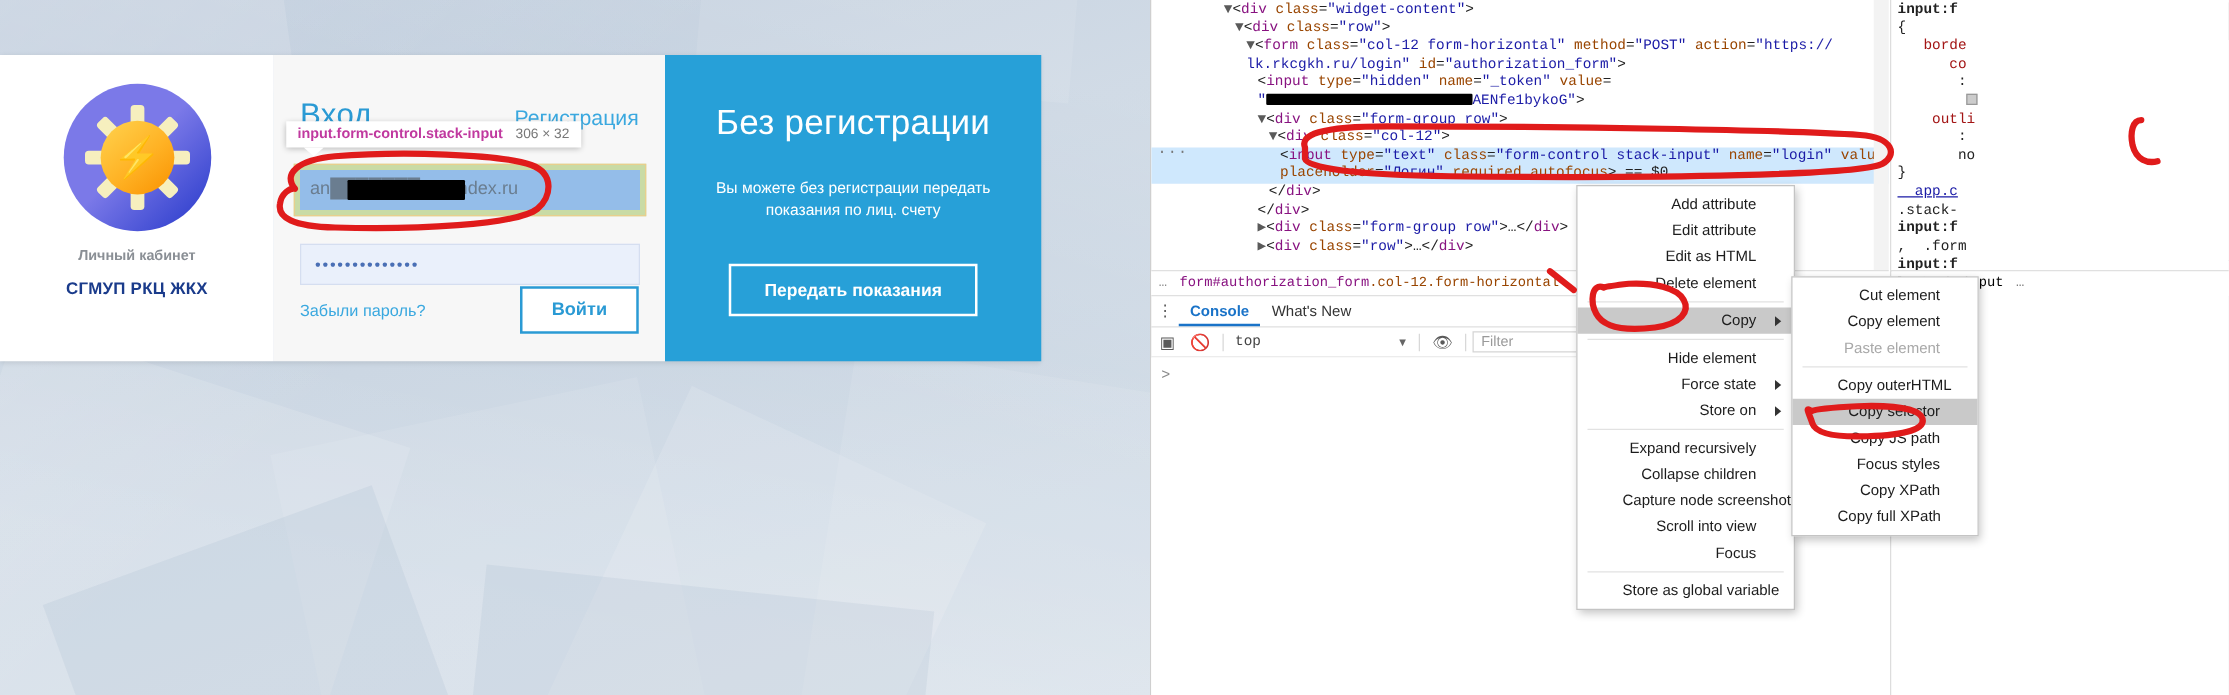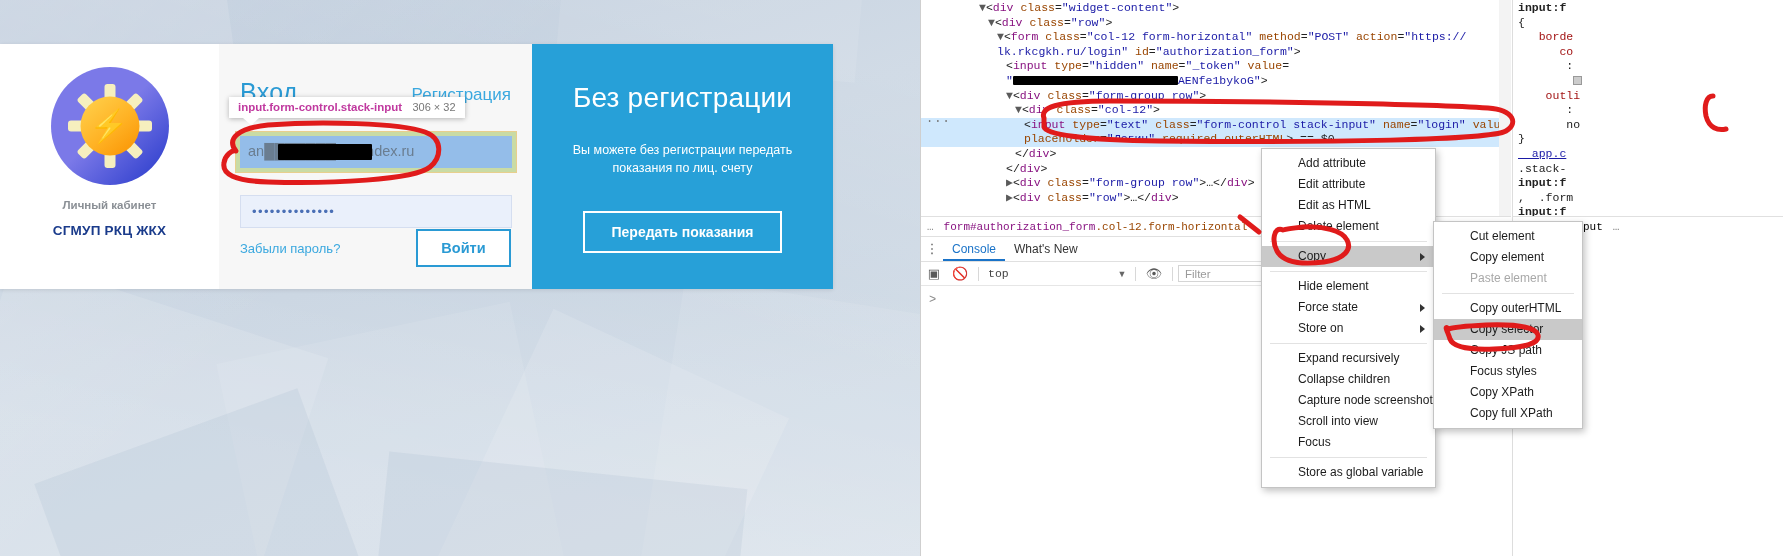--- a/index.html
+++ b/index.html
@@ -160,21 +160,21 @@
   .bc-tag { color:#881280; }
   .bc-cls { color:#994500; }
 
   #drawer-tabs {
     position:absolute; left:0; top:237px; width:590px; height:25px;
     border-bottom:1px solid #e0e0e0; display:flex; align-items:center;
     font-family:"Liberation Sans", sans-serif; font-size:12px;
   }
   .kebab { width:22px; text-align:center; color:#5a5a5a; font-size:13px; line-height:10px; }
   .dtab { padding:0 9px; height:24px; line-height:24px; color:#333; }
-  .dtab.on { color:#1a73c8; border-bottom:2px solid #1a73c8; font-weight:normal;}
+  .dtab.on { color:#1a73c8; border-bottom:2px solid #1a73c8; font-weight:bold;}
 
   #console-bar {
     position:absolute; left:0; top:262px; width:590px; height:24px;
     border-bottom:1px solid #e6e6e6; display:flex; align-items:center;
     font-family:"Liberation Sans", sans-serif; font-size:11.5px; color:#444;
   }
   .cb-icon { width:26px; text-align:center; color:#5a5a5a; font-size:13px; }
   .cb-sep { width:1px; height:14px; background:#d8d8d8; margin:0 5px; }
   .cb-ctx { padding-left:4px; width:130px;font-family:Liberation Mono, monospace; }
   .cb-caret { width:16px; text-align:center; color:#666; font-size:9px; }
@@ -201,21 +201,21 @@
   #styles-pane2 {
     position:absolute; left:591px; top:237px; width:272px; bottom:0;
     border-left:1px solid #ddd; background:#fff;
   }
 
   
   .menu {
     position:absolute; background:#fff; border:1px solid #c4c4c4;
     box-shadow:2px 3px 7px rgba(0,0,0,.24);
     font-family:"Liberation Sans", sans-serif; font-size:12px; color:#1c1c1c;
-    padding:4px 0; z-index:60;
+    padding:4px 0; z-index:60;text-align:right;
   }
   .mi { height:21px; line-height:21px; padding:0 30px 0 36px; white-space:nowrap; position:relative; }
   .mi.hl { background:#c9c9c9; }
   .mi.disabled { color:#a8a8a8; }
   .mi .sub-arrow {
     position:absolute; right:10px; top:7px; width:0;height:0;
     border-top:4px solid transparent;border-bottom:4px solid transparent;border-left:5px solid #333;
   }
   .msep { height:1px; background:#e2e2e2; margin:4px 8px; }
 
@@ -299,21 +299,21 @@
       <div id="dom-lines">
           <div class="dl" style="padding-left: 58px;"><span class="tri">▼</span><span class="tx">&lt;</span><span class="tg">div</span><span class="tx"> </span><span class="at">class</span><span class="tx">=</span><span class="av">"widget-content"</span><span class="tx">&gt;</span></div>
           <div class="dl" style="padding-left: 67px;"><span class="tri">▼</span><span class="tx">&lt;</span><span class="tg">div</span><span class="tx"> </span><span class="at">class</span><span class="tx">=</span><span class="av">"row"</span><span class="tx">&gt;</span></div>
           <div class="dl" style="padding-left: 76px;"><span class="tri">▼</span><span class="tx">&lt;</span><span class="tg">form</span><span class="tx"> </span><span class="at">class</span><span class="tx">=</span><span class="av">"col-12 form-horizontal"</span><span class="tx"> </span><span class="at">method</span><span class="tx">=</span><span class="av">"POST"</span><span class="tx"> </span><span class="at">action</span><span class="tx">=</span><span class="av">"https://</span></div>
           <div class="dl" style="padding-left: 76px;"><span class="av">lk.rkcgkh.ru/login"</span><span class="tx"> </span><span class="at">id</span><span class="tx">=</span><span class="av">"authorization_form"</span><span class="tx">&gt;</span></div>
           <div class="dl" style="padding-left: 85px;"><span class="tx">&lt;</span><span class="tg">input</span><span class="tx"> </span><span class="at">type</span><span class="tx">=</span><span class="av">"hidden"</span><span class="tx"> </span><span class="at">name</span><span class="tx">=</span><span class="av">"_token"</span><span class="tx"> </span><span class="at">value</span><span class="tx">=</span></div>
           <div class="dl" style="padding-left: 85px;"><span class="av">"</span><span class="blk" style="width: 165px;"></span><span class="av">AENfe1bykoG"</span><span class="tx">&gt;</span></div>
           <div class="dl" style="padding-left: 85px;"><span class="tri">▼</span><span class="tx">&lt;</span><span class="tg">div</span><span class="tx"> </span><span class="at">class</span><span class="tx">=</span><span class="av">"form-group row"</span><span class="tx">&gt;</span></div>
           <div class="dl" style="padding-left: 94px;"><span class="tri">▼</span><span class="tx">&lt;</span><span class="tg">div</span><span class="tx"> </span><span class="at">class</span><span class="tx">=</span><span class="av">"col-12"</span><span class="tx">&gt;</span></div>
           <div class="dl sel" style="padding-left: 103px;"><span class="tx">&lt;</span><span class="tg">input</span><span class="tx"> </span><span class="at">type</span><span class="tx">=</span><span class="av">"text"</span><span class="tx"> </span><span class="at">class</span><span class="tx">=</span><span class="av">"form-control stack-input"</span><span class="tx"> </span><span class="at">name</span><span class="tx">=</span><span class="av">"login"</span><span class="tx"> </span><span class="at">value</span></div>
-          <div class="dl sel" style="padding-left: 103px;"><span class="at">placeholder</span><span class="tx">=</span><span class="av">"Логин"</span><span class="tx"> </span><span class="at">required</span><span class="tx"> </span><span class="at">outerHTML</span><span class="tx">&gt; == $0</span></div>
+          <div class="dl sel" style="padding-left: 103px;"><span class="at">placeholder</span><span class="tx">=</span><span class="av">"Логин"</span><span class="tx"> </span><span class="at">required</span><span class="tx"> </span><span class="at">autofocus</span><span class="tx">&gt; == $0</span></div>
           <div class="dl" style="padding-left: 94px;"><span class="tx">&lt;/</span><span class="tg">div</span><span class="tx">&gt;</span></div>
           <div class="dl" style="padding-left: 85px;"><span class="tx">&lt;/</span><span class="tg">div</span><span class="tx">&gt;</span></div>
           <div class="dl" style="padding-left: 85px;"><span class="tri">▶</span><span class="tx">&lt;</span><span class="tg">div</span><span class="tx"> </span><span class="at">class</span><span class="tx">=</span><span class="av">"form-group row"</span><span class="tx">&gt;…&lt;/</span><span class="tg">div</span><span class="tx">&gt;</span></div>
           <div class="dl" style="padding-left: 85px;"><span class="tri">▶</span><span class="tx">&lt;</span><span class="tg">div</span><span class="tx"> </span><span class="at">class</span><span class="tx">=</span><span class="av">"row"</span><span class="tx">&gt;…&lt;/</span><span class="tg">div</span><span class="tx">&gt;</span></div>
         </div>
       <div class="dots3" style="top:115px;">···</div>
     </div>
     <div id="dom-scroll">
       <div class="thumb"></div>
       <div class="arrow"></div>

